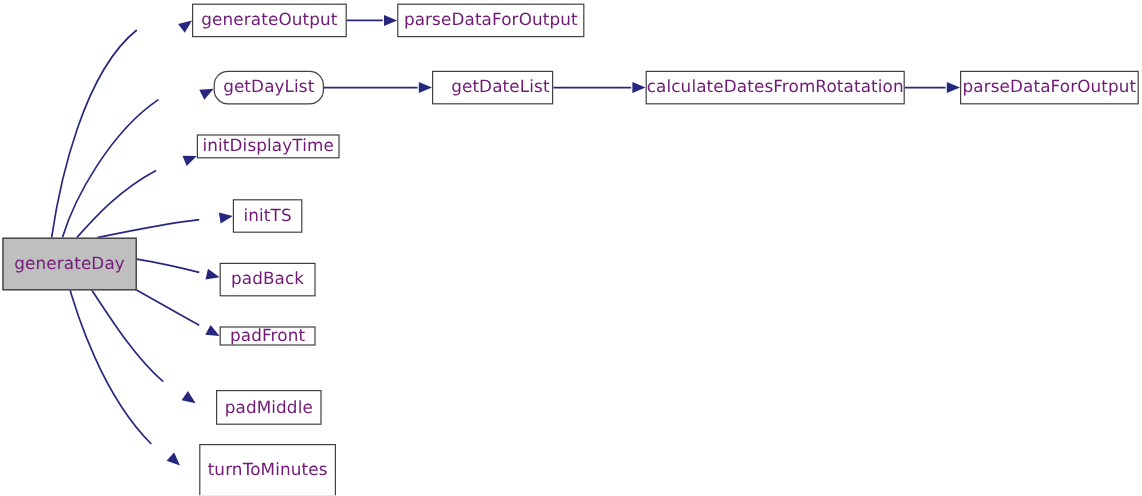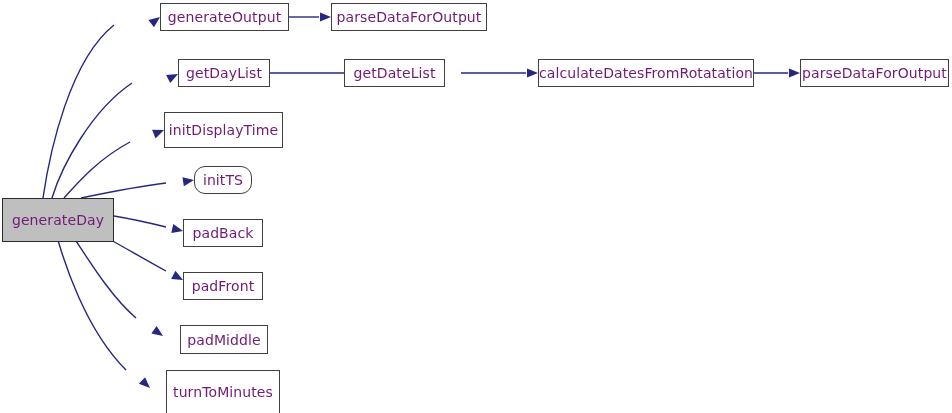--- a/index.html
+++ b/index.html
@@ -80,42 +80,42 @@
   <div id="node-layer">
       <div class="node root" style="left: 2px; top: 198px; width: 112px; height: 44px;">
         <span class="node-label">generateDay</span>
       </div>
       <div class="node" style="left: 160px; top: 3px; width: 129px; height: 28px;">
         <span class="node-label">generateOutput</span>
       </div>
       <div class="node" style="left: 331px; top: 3px; width: 156px; height: 28px;">
         <span class="node-label">parseDataForOutput</span>
       </div>
-      <div class="node" style="left: 178px; top: 59px; width: 92px; height: 28px;">
+      <div class="node" style="left: 178px; top: 59px; width: 92px; height: 28px; border-radius: 12px;">
         <span class="node-label">getDayList</span>
       </div>
-      <div class="node" style="left: 344px; top: 59px; width: 101px; height: 28px;">
+      <div class="node" style="left: 360px; top: 59px; width: 101px; height: 28px; justify-content: flex-end;">
         <span class="node-label">getDateList</span>
       </div>
       <div class="node" style="left: 538px; top: 59px; width: 216px; height: 28px;">
         <span class="node-label">calculateDatesFromRotatation</span>
       </div>
       <div class="node" style="left: 800px; top: 59px; width: 149px; height: 28px;">
         <span class="node-label">parseDataForOutput</span>
       </div>
-      <div class="node" style="left: 164px; top: 112px; width: 119px; height: 36px;">
+      <div class="node" style="left: 164px; top: 112px; width: 119px; height: 20px;">
         <span class="node-label">initDisplayTime</span>
       </div>
-      <div class="node" style="left: 194px; top: 166px; width: 58px; height: 28px; border-radius: 11px;">
+      <div class="node" style="left: 194px; top: 166px; width: 58px; height: 28px;">
         <span class="node-label">initTS</span>
       </div>
       <div class="node" style="left: 183px; top: 219px; width: 80px; height: 28px;">
         <span class="node-label">padBack</span>
       </div>
-      <div class="node" style="left: 183px; top: 272px; width: 80px; height: 28px;">
+      <div class="node" style="left: 183px; top: 272px; width: 80px; height: 16px;">
         <span class="node-label">padFront</span>
       </div>
       <div class="node" style="left: 180px; top: 325px; width: 88px; height: 29px;">
         <span class="node-label">padMiddle</span>
       </div>
       <div class="node" style="left: 166px; top: 370px; width: 114px; height: 44px;">
         <span class="node-label">turnToMinutes</span>
       </div>
     </div>
 </div>

